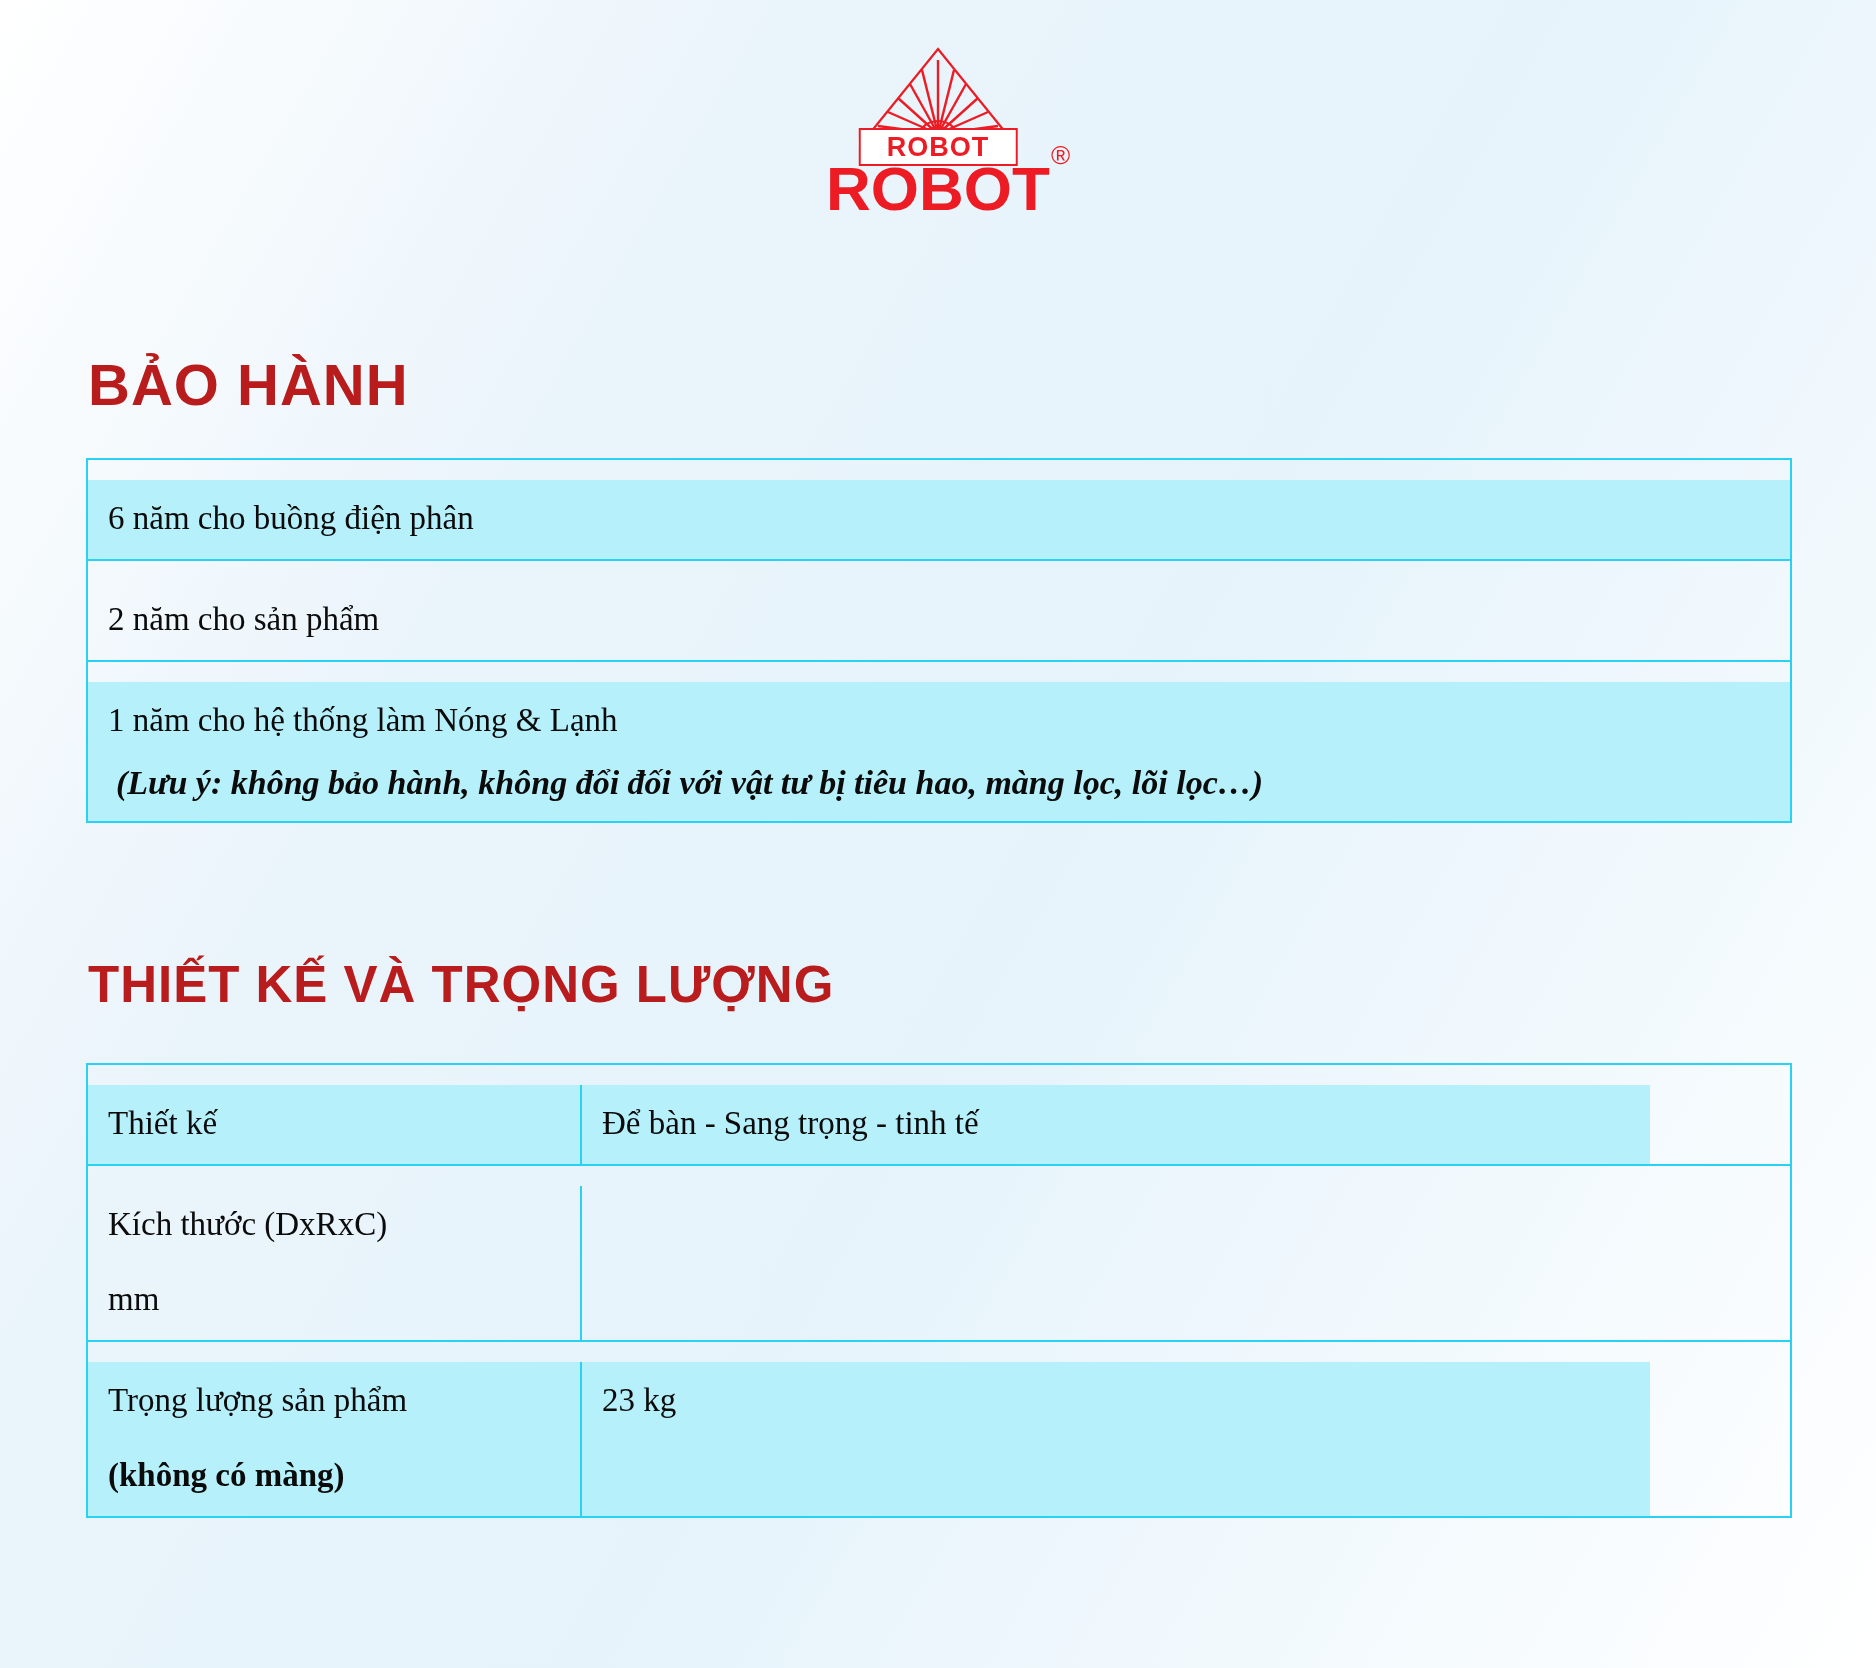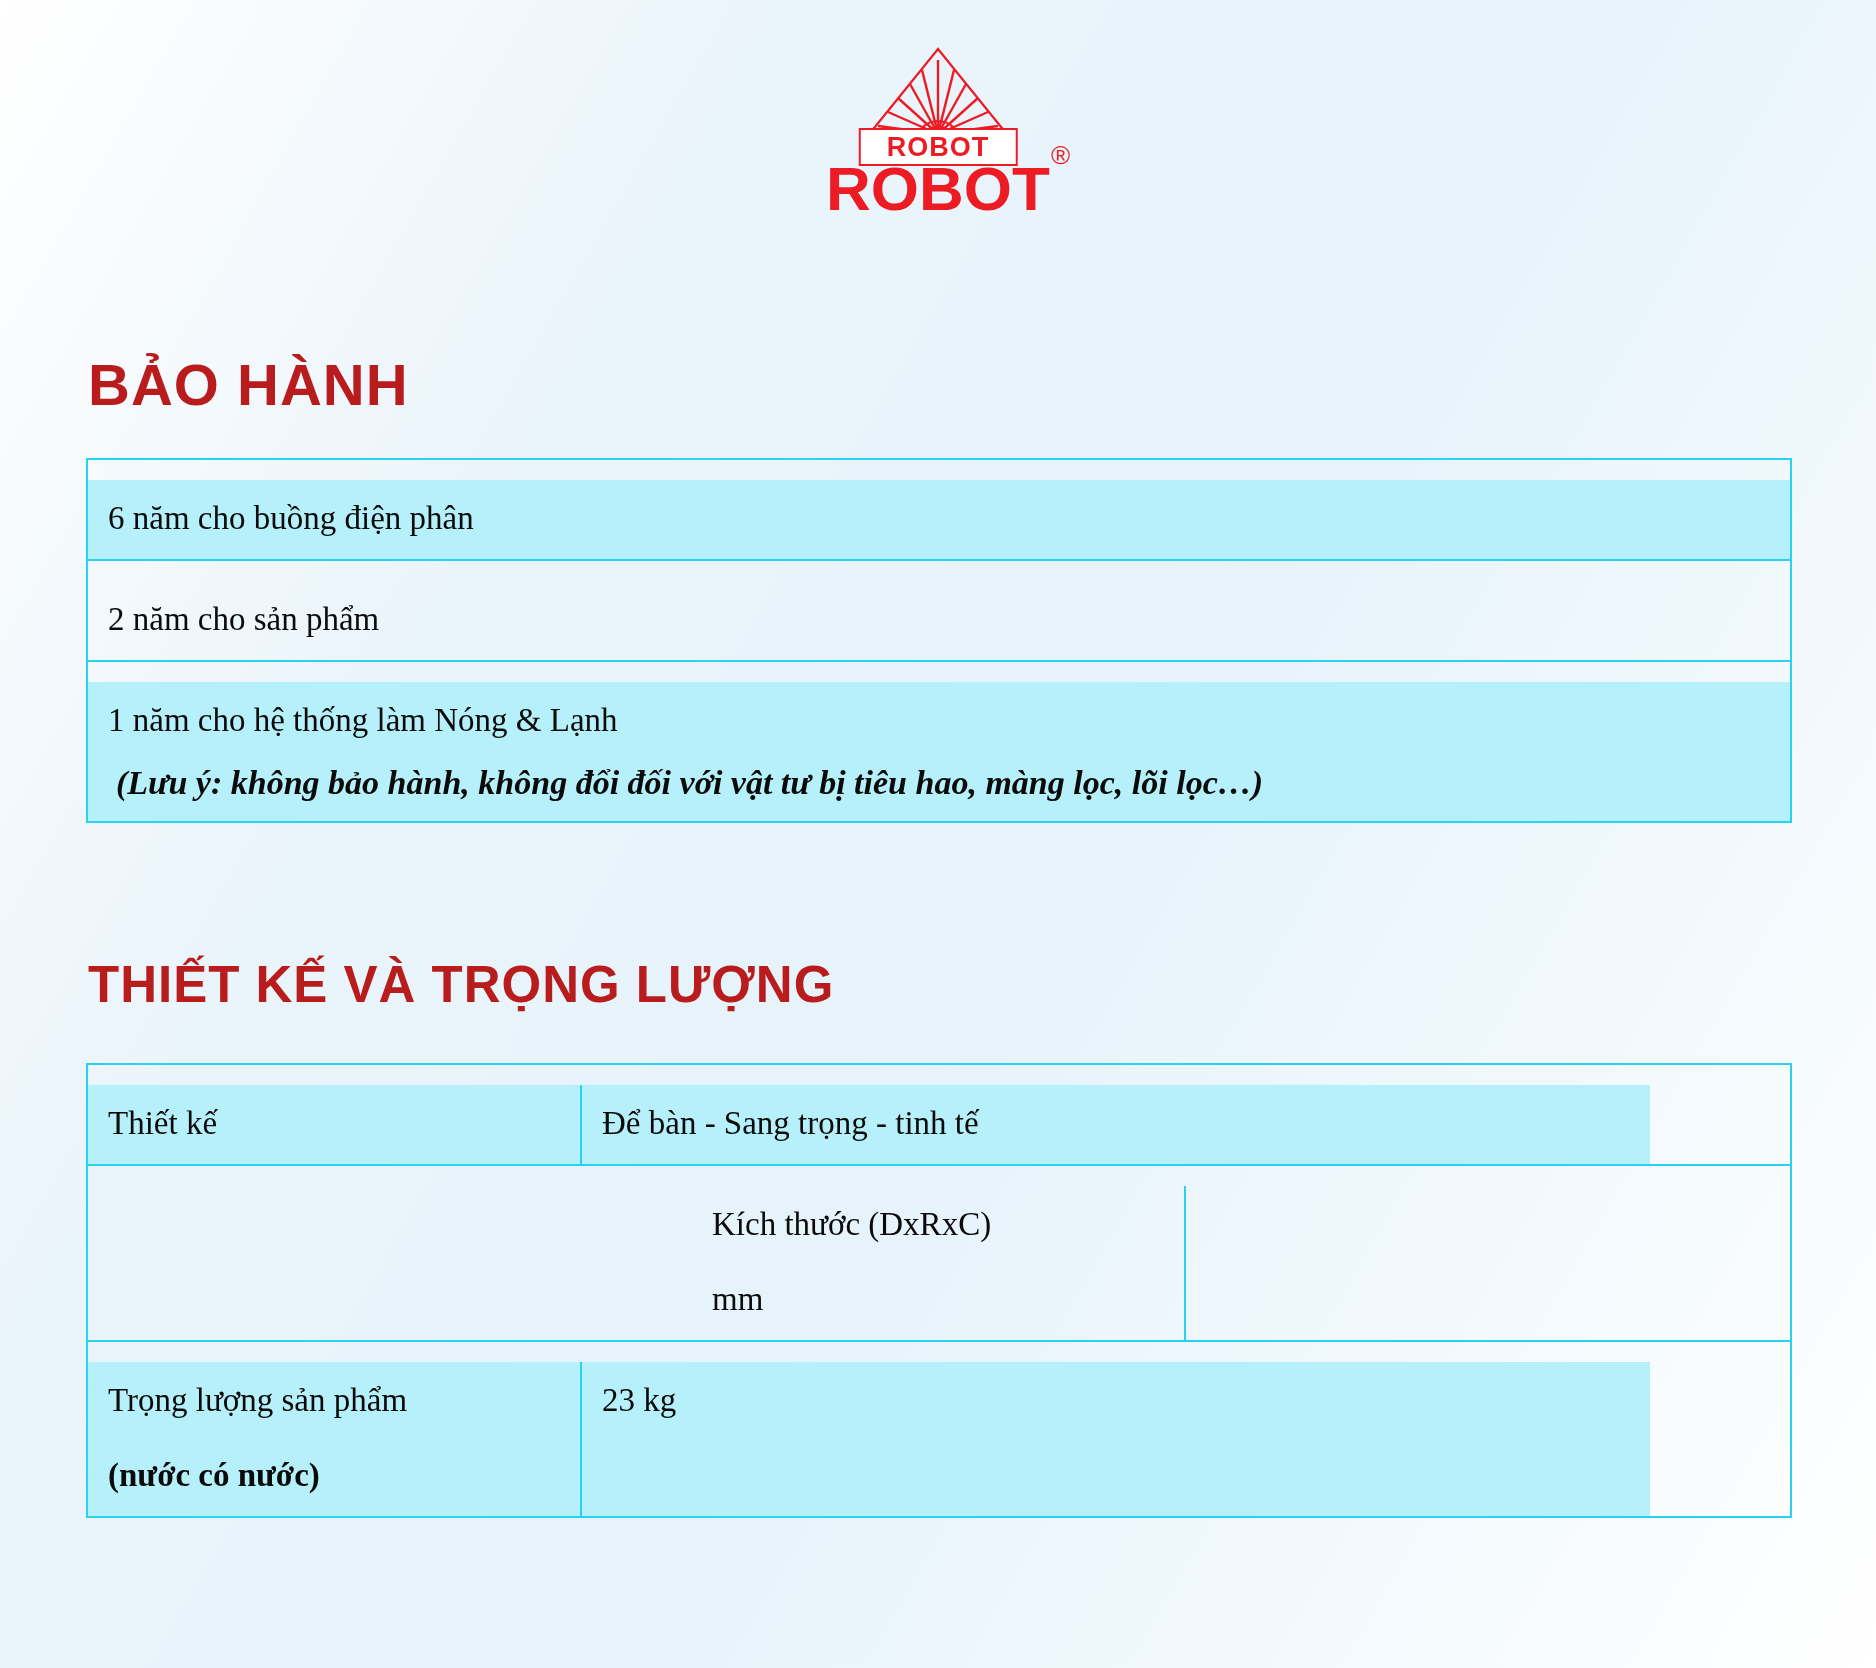--- a/index.html
+++ b/index.html
@@ -50,21 +50,21 @@
   #tbl-warranty .row{min-height:80px;}
   #tbl-warranty .cell{width:100%;}
   .note{font-weight:bold;font-style:italic;display:block;
         padding-left:8px;margin-top:16px;font-size:34px;line-height:44px;}
 
   
   #tbl-design{top:1063px;}
   #tbl-design .c1{width:494px;border-right:2px solid #29d2f2;}
   #tbl-design .c2{width:1068px;}
   #tbl-design .r1{min-height:86px;}
-  #tbl-design .r2{min-height:152px;justify-content:center;}
+  #tbl-design .r2{min-height:152px;}
   #tbl-design .r3{min-height:160px;}
   .sub{display:block;margin-top:26px;}
   .subb{display:block;margin-top:26px;font-weight:bold;}
 </style>
 </head>
 <body>
 
 <div class="page">
 
   <div class="logo-wrap">
@@ -130,20 +130,20 @@
     <div class="row r2">
       <div class="cell c1 wh">
         <span>Kích thước (DxRxC)</span>
         <span class="sub">mm</span>
       </div>
     </div>
 
     <div class="row r3">
       <div class="cell c1 cy">
         <span>Trọng lượng sản phẩm</span>
-        <span class="subb">(nước có nước)</span>
+        <span class="subb">(không có màng)</span>
       </div>
       <div class="cell c2 cy">23 kg</div>
     </div>
 
   </div>
 
 </div>
 
 </body></html>

